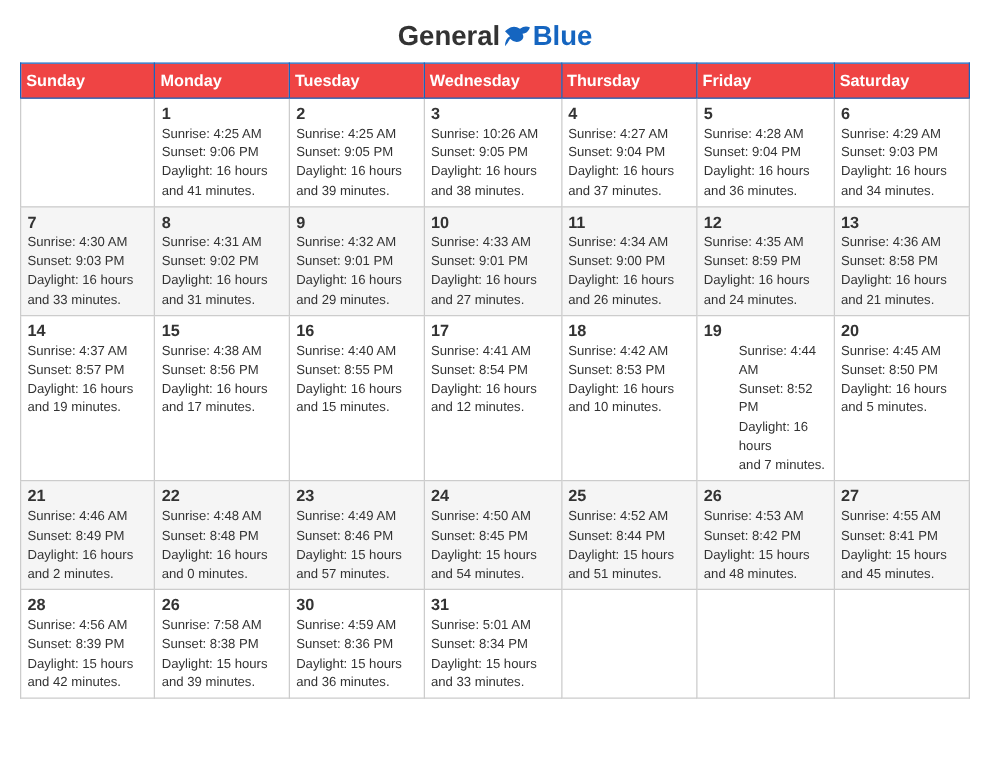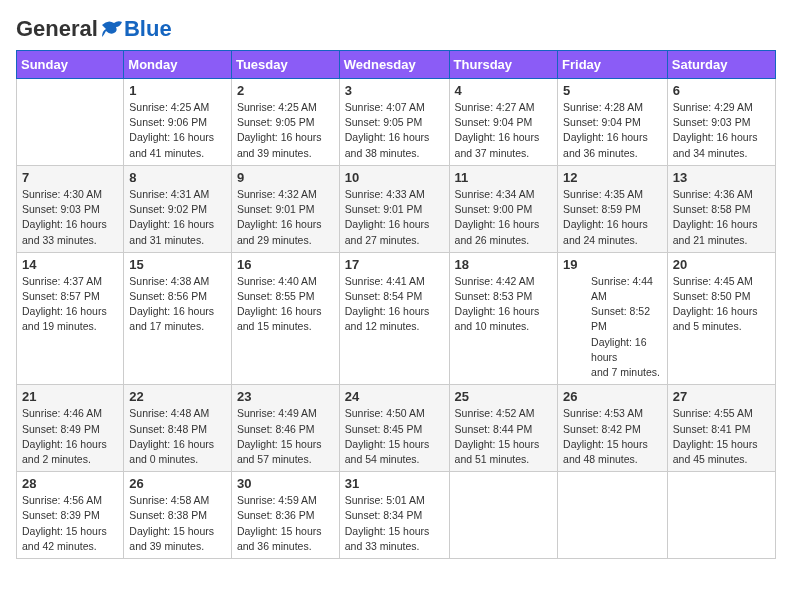--- a/index.html
+++ b/index.html
@@ -5,21 +5,21 @@
     * { box-sizing: border-box; margin: 0; padding: 0; }
     body {
       font-family: Arial, sans-serif;
       background: #fff;
       width: 792px;
       min-height: 612px;
       padding: 16px;
     }
     .header {
       display: flex;
-      justify-content: space-between;
+      justify-content: center;
       align-items: flex-start;
       margin-bottom: 8px;
     }
     .logo {
       display: flex;
       flex-direction: column;
       align-items: flex-start;
     }
     .logo-text {
       display: flex;
@@ -47,21 +47,21 @@
       font-size: 16px;
       color: #333;
       margin-top: 2px;
     }
     .calendar-table {
       width: 100%;
       border-collapse: collapse;
       border: 1px solid #ccc;
     }
     .calendar-table thead tr th {
-      background: #8b5cf6;
+      background: #ef4444;
       color: #fff;
       font-size: 13px;
       font-weight: bold;
       padding: 6px 4px;
       text-align: left;
       border: 1px solid #1565c0;
     }
     .calendar-table tbody tr td {
       vertical-align: top;
       border: 1px solid #ccc;
@@ -130,21 +130,21 @@
         </td>
         <td>
           <span class="day-number">2</span>
           <div class="day-info" style="white-space: pre-line;">Sunrise: 4:25 AM
 Sunset: 9:05 PM
 Daylight: 16 hours
 and 39 minutes.</div>
         </td>
         <td>
           <span class="day-number">3</span>
-          <div class="day-info" style="white-space: pre-line;">Sunrise: 4:07 AM
+          <div class="day-info" style="white-space: pre-line;">Sunrise: 10:26 AM
 Sunset: 9:05 PM
 Daylight: 16 hours
 and 38 minutes.</div>
         </td>
         <td>
           <span class="day-number">4</span>
           <div class="day-info" style="white-space: pre-line;">Sunrise: 4:27 AM
 Sunset: 9:04 PM
 Daylight: 16 hours
 and 37 minutes.</div>
@@ -320,21 +320,21 @@
       <tr>
         <td>
           <span class="day-number">28</span>
           <div class="day-info" style="white-space: pre-line;">Sunrise: 4:56 AM
 Sunset: 8:39 PM
 Daylight: 15 hours
 and 42 minutes.</div>
         </td>
         <td>
           <span class="day-number">26</span>
-          <div class="day-info" style="white-space: pre-line;">Sunrise: 4:58 AM
+          <div class="day-info" style="white-space: pre-line;">Sunrise: 7:58 AM
 Sunset: 8:38 PM
 Daylight: 15 hours
 and 39 minutes.</div>
         </td>
         <td>
           <span class="day-number">30</span>
           <div class="day-info" style="white-space: pre-line;">Sunrise: 4:59 AM
 Sunset: 8:36 PM
 Daylight: 15 hours
 and 36 minutes.</div>

